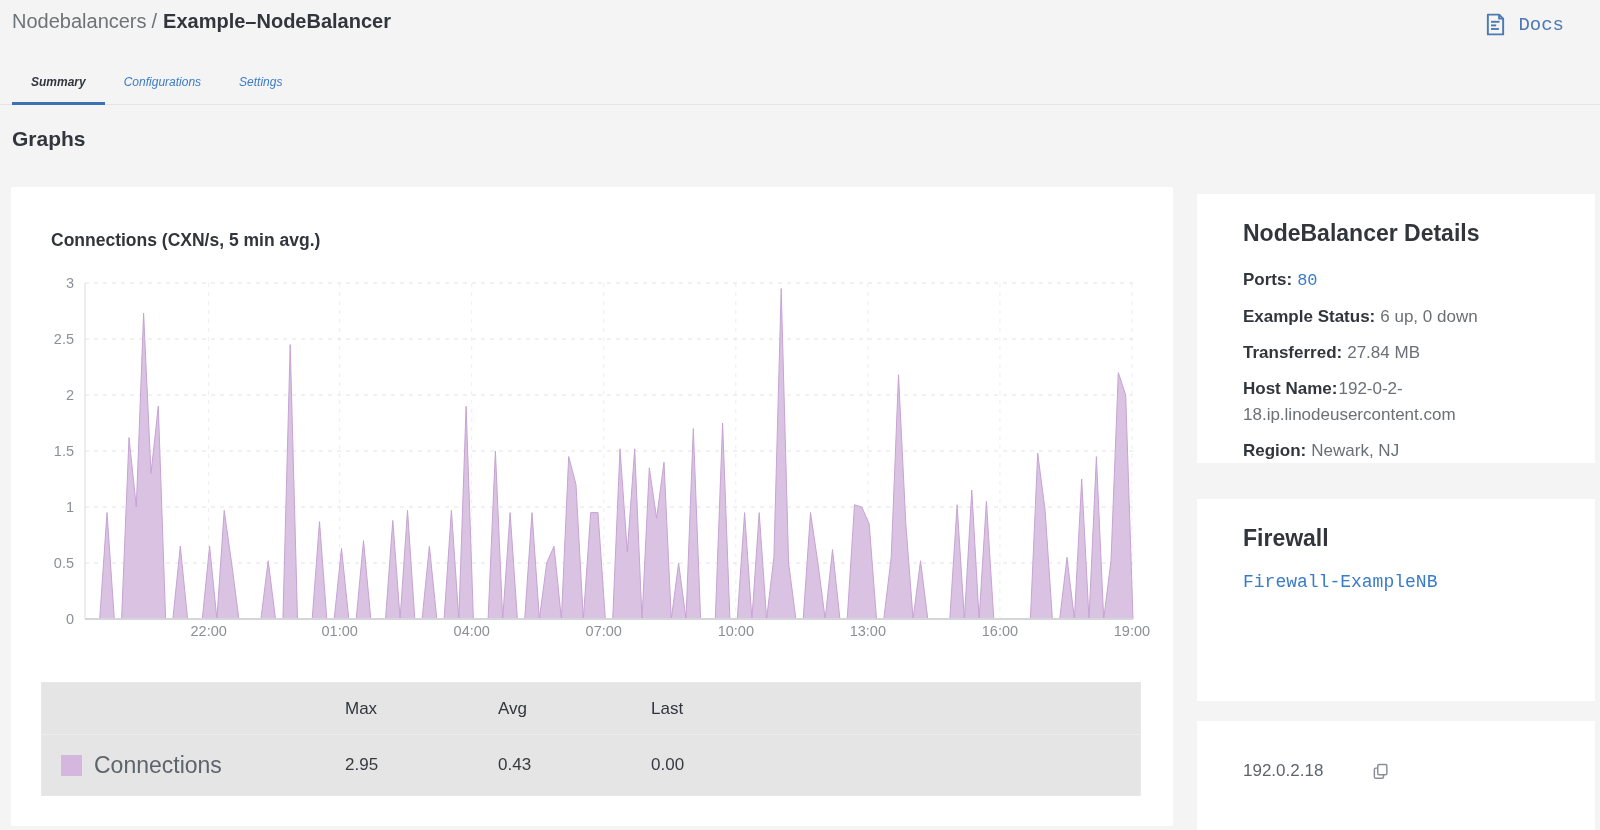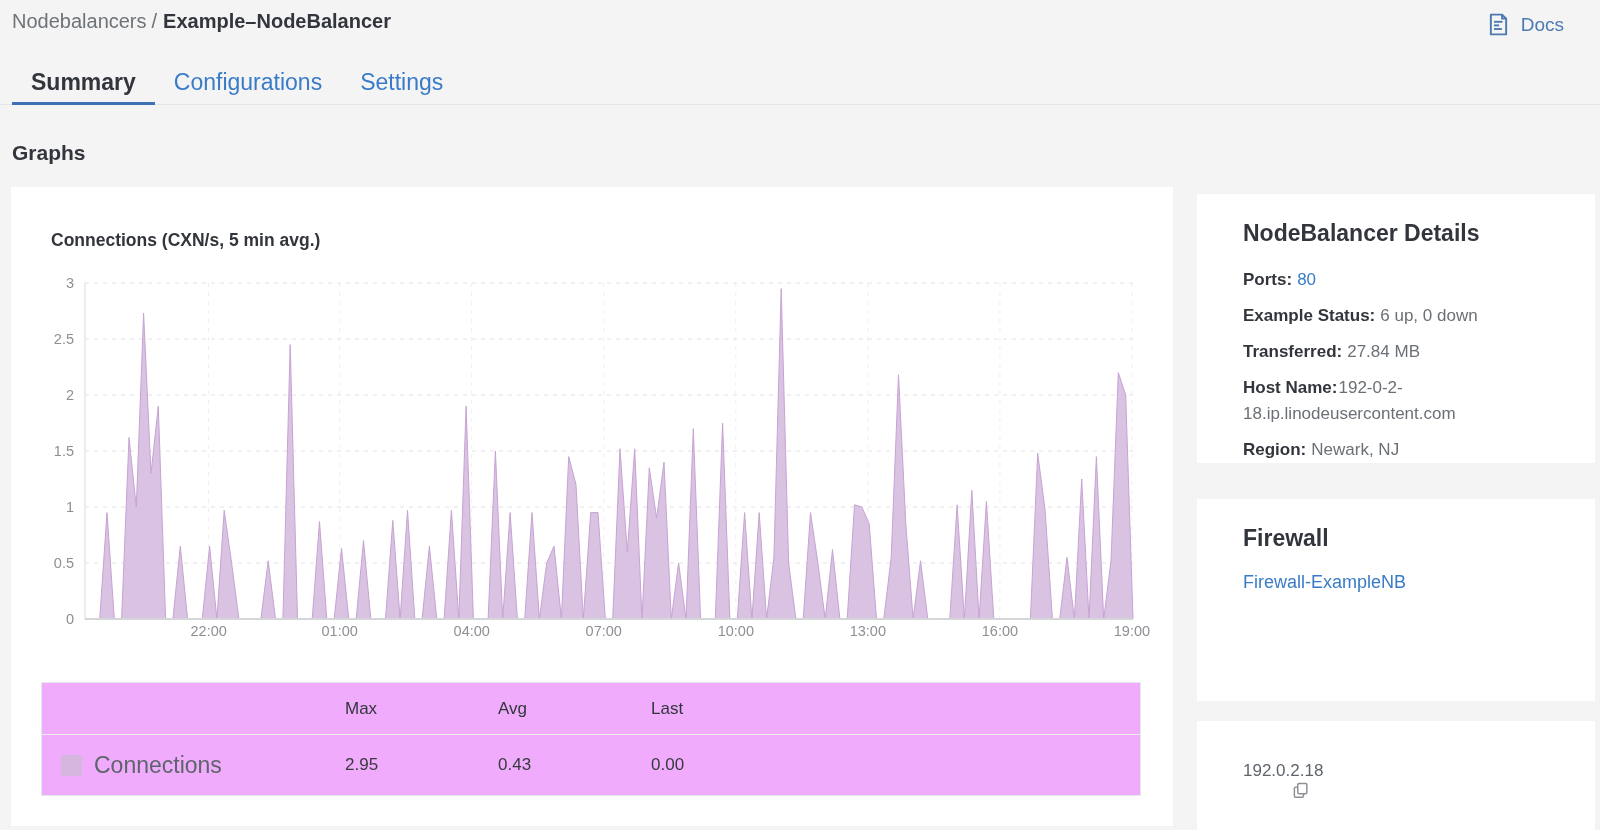--- a/index.html
+++ b/index.html
@@ -3,67 +3,67 @@
 <meta charset="utf-8">
 <style>
   * { margin:0; padding:0; box-sizing:border-box; }
   html,body { width:1600px; height:830px; overflow:hidden; }
   body {
     background:#f4f4f5;
     font-family:"Liberation Sans","DejaVu Sans",sans-serif;
     color:#32363c;
     position:relative;
   }
-  a { text-decoration:none; cursor:pointer; }
+  a { text-decoration:none; cursor:pointer;font-family:Liberation Mono, monospace; }
   .link { color:#3a7bc8; }
 
   
   .breadcrumb { position:absolute; left:12px; top:10px; font-size:20px; color:#6e7377; white-space:nowrap; }
   .breadcrumb .crumb-section { color:#6e7377; }
   .breadcrumb .sep { margin:0 6px 0 5px; color:#6e7377; }
   .breadcrumb .crumb-current { color:#32363c; font-weight:700; }
 
   .docs { position:absolute; right:36px; top:11px; display:flex; align-items:center; gap:9px; color:#4d79b2; font-size:19px; }
   .docs svg { display:block; }
 
   
   .tabbar { position:absolute; left:0; top:62px; width:1600px; height:43px; border-bottom:1px solid #e3e5e8; }
   .tabs { position:absolute; left:12px; top:0; height:43px; display:flex; }
-  .tab { height:43px; line-height:40px; padding:0 19px; font-size:23px; color:#3a7bc8; cursor:pointer; }
+  .tab { height:43px; line-height:40px; padding:0 19px; font-size:12px; color:#3a7bc8; cursor:pointer;font-style:italic; }
   .tab.active { color:#32363c; font-weight:700; border-bottom:3px solid #3d71b5; }
 
-  .section-heading { position:absolute; left:12px; top:141px; font-size:21px; font-weight:700; color:#32363c; }
+  .section-heading { position:absolute; left:12px; top:127px; font-size:21px; font-weight:700; color:#32363c; }
 
   
   .chart-card { position:absolute; left:11px; top:187px; width:1162px; height:639px; background:#ffffff; }
   .chart-title { position:absolute; left:40px; top:43px; font-size:17.5px; font-weight:700; color:#32363c; }
   #chart-svg { position:absolute; left:0; top:0; width:1162px; height:470px; }
   .axis-label { font-size:14.5px; fill:#8c9095; font-family:"Liberation Sans","DejaVu Sans",sans-serif; }
 
   
-  .legend-table { position:absolute; left:30px; top:495px; width:1100px; background:#f0abfc; border:1px solid #e7e8ea; }
+  .legend-table { position:absolute; left:30px; top:495px; width:1100px; background:#e5e5e5; border:1px solid #e7e8ea; }
   .legend-hrow { display:flex; height:52px; align-items:center; border-bottom:1px solid #ededef; }
   .legend-drow { display:flex; height:60px; align-items:center; }
   .cell-spacer { width:52px; flex:none; }
   .cell-label { width:251px; flex:none; display:flex; align-items:center; }
   .cell-stat { width:153px; flex:none; font-size:17px; color:#363a3f; }
   .legend-hrow .cell-stat { color:#32363c; }
   .swatch { width:21px; height:21px; margin-left:-33px; margin-right:12px; flex:none; }
   .legend-name { font-size:23px; color:#5d646b; }
 
   
   .side-card { position:absolute; left:1197px; width:398px; background:#ffffff; }
   .side-card .card-inner { padding:26px 24px 0 46px; }
   .card-title { font-size:23px; font-weight:700; color:#32363c; margin-bottom:20px; }
   .field-row { font-size:17px; line-height:1.48; margin-bottom:11px; color:#6b7076; }
   .field-label { font-weight:700; color:#32363c; }
   .field-value { margin-left:5px; }
   .field-row.no-gap .field-value { margin-left:1px; }
   .fw-link { font-size:18px; }
-  .ip-row { display:flex; align-items:flex-start; margin-top:24px;flex-direction:column; }
+  .ip-row { display:flex; align-items:flex-end; margin-top:24px; }
   .ip-text { font-size:17px; color:#5d646b; }
   .copy-btn { margin-left:48px; cursor:pointer; display:flex; }
 </style>
 </head>
 <body>
 
 <div class="breadcrumb">
   <span class="crumb-section">Nodebalancers</span><span class="sep">/</span><span class="crumb-current">Example–NodeBalancer</span>
 </div>
 

